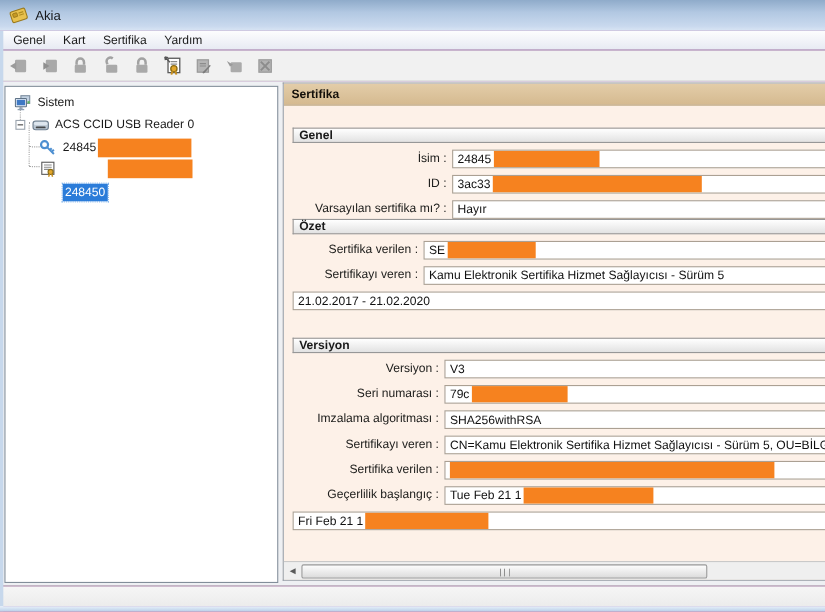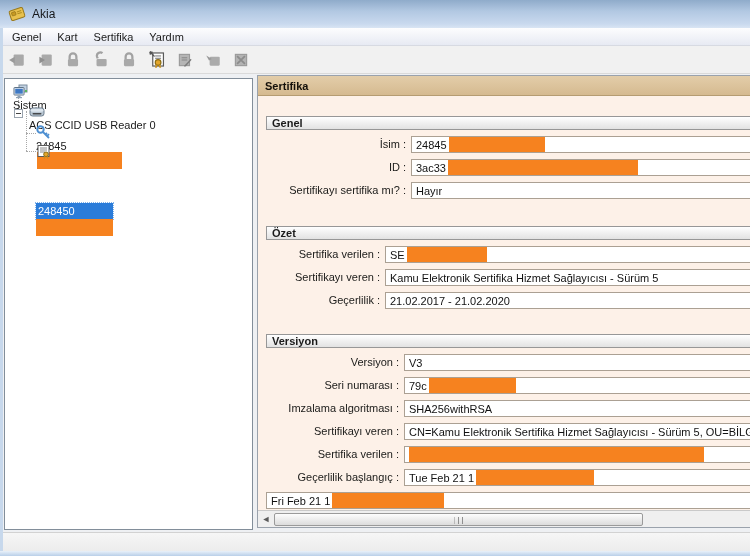--- a/index.html
+++ b/index.html
@@ -36,21 +36,21 @@
   .statusbar{
     position:absolute;left:0;top:532px;width:750px;height:19px;
     background:linear-gradient(180deg,#f6f6f6,#ececec);border-top:1px solid #d2d2d2;
   }
   
   .main{position:absolute;left:0;top:74px;width:750px;height:458px;background:#eef0f3;}
   .tree-panel{
     position:absolute;left:4px;top:4px;width:249px;height:452px;
     background:#ffffff;border:1px solid #828e9a;
   }
-  .tree-row{position:absolute;display:flex;height:18px;white-space:nowrap;flex-direction:column;}
+  .tree-row{position:absolute;display:flex;align-items:center;height:18px;white-space:nowrap;}
   .tree-row .ticon{width:16px;height:15px;margin-right:5px;flex:none;}
   .expand-box{
     position:absolute;width:9px;height:9px;background:#fff;border:1px solid #9aa3ad;
     display:flex;align-items:center;justify-content:center;
   }
   .expand-box::after{content:"";width:5px;height:1px;background:#444;}
   .connector{position:absolute;border-left:1px dotted #a8a8a8;}
   .connector-h{position:absolute;border-top:1px dotted #a8a8a8;}
   .sel-label{background:#2b7cd9;color:#fff;padding:2px 2px;outline:1px dotted #7fb2ea;margin-top:44px;}
   .redact{display:inline-block;background:#f6821f;height:15px;flex:none;}
@@ -67,21 +67,21 @@
   }
   .panel-body{position:relative;height:415px;padding-left:8px;overflow:hidden;}
   .section{--lw:140px;}
   .sec-header{
     height:14px;margin-right:-8px;
     background:linear-gradient(180deg,#ffffff,#e2e2e2);
     border:1px solid #979797;border-right:none;
     display:flex;align-items:center;padding-left:5px;font-weight:bold;
   }
   .sec-genel{margin-top:20px;}
-  .sec-ozet{margin-top:27px;}
+  .sec-ozet{}
   .sec-detaylar{margin-top:25px;}
   .frow{display:flex;height:17px;margin-top:6px;margin-right:-8px;}
   .sec-ozet .frow:first-of-type{margin-top:8px;}
   .flabel{width:var(--lw);text-align:right;padding-right:5px;line-height:17px;white-space:nowrap;flex:none;color:#20201e;}
   .fbox{
     flex:1;background:#fff;border:1px solid #aba093;display:flex;align-items:center;
     padding:0 0 0 4px;white-space:nowrap;overflow:hidden;color:#111;
   }
   .fbox .val{margin-right:2px;}
   
@@ -260,21 +260,21 @@
             </div>
           </div>
           <div class="frow">
             <span class="flabel">ID :</span>
             <div class="fbox">
               <span class="val">3ac33</span>
               <span class="redact" style="width:190px;"></span>
             </div>
           </div>
           <div class="frow">
-            <span class="flabel">Sertifikayı sertifika mı? :</span>
+            <span class="flabel">Varsayılan sertifika mı? :</span>
             <div class="fbox">
               <span class="val">Hayır</span>
             </div>
           </div>
         </div>
 
         <div class="section sec-ozet" style="--lw:119px;">
           <div class="sec-header">
             <span>Özet</span>
           </div>
@@ -285,21 +285,20 @@
               <span class="redact" style="width:80px;"></span>
             </div>
           </div>
           <div class="frow">
             <span class="flabel">Sertifikayı veren :</span>
             <div class="fbox">
               <span class="val">Kamu Elektronik Sertifika Hizmet Sağlayıcısı - Sürüm 5</span>
             </div>
           </div>
           <div class="frow">
-            <span class="flabel">Geçerlilik :</span>
             <div class="fbox">
               <span class="val">21.02.2017 - 21.02.2020</span>
             </div>
           </div>
         </div>
 
         <div class="section sec-detaylar" style="--lw:138px;">
           <div class="sec-header">
             <span>Versiyon</span>
           </div>

